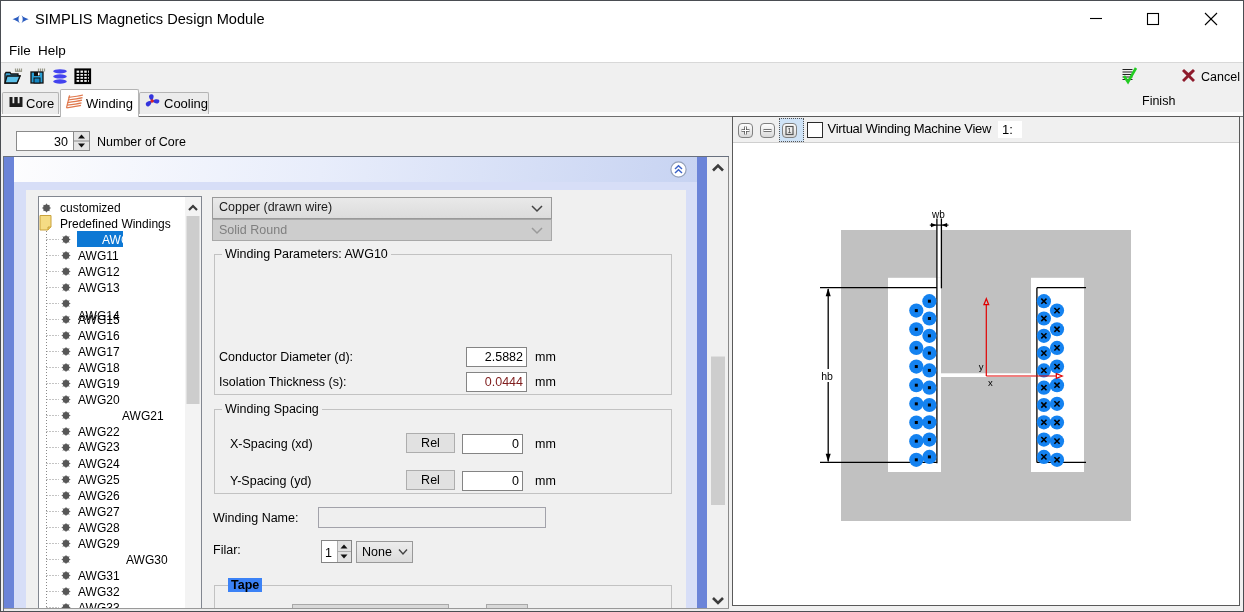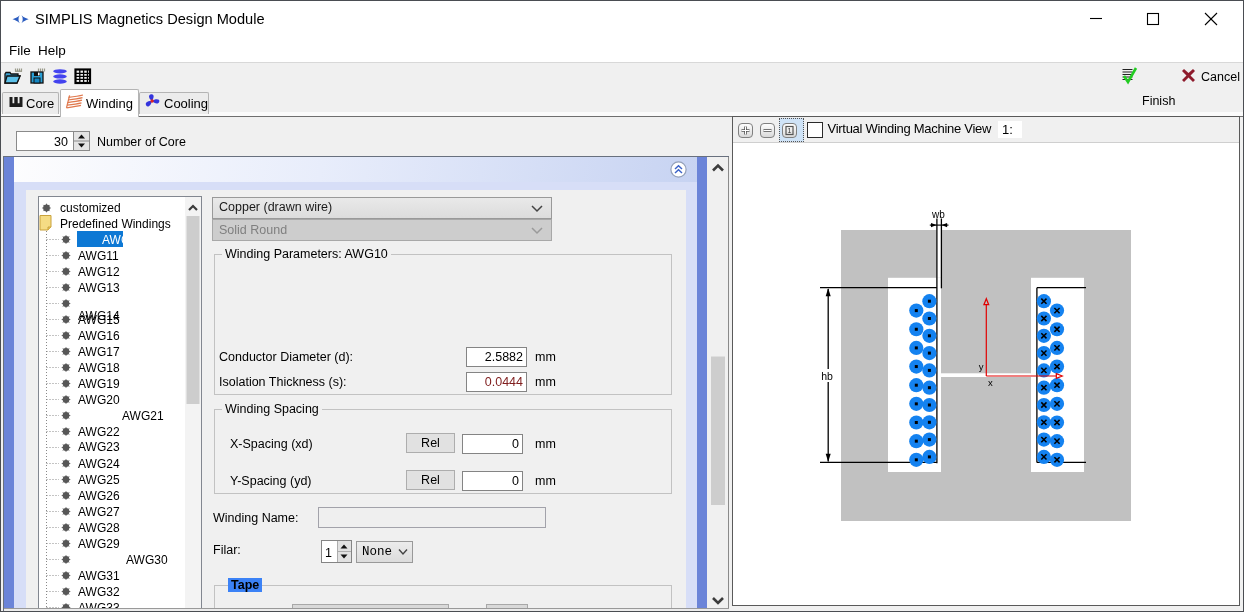--- a/index.html
+++ b/index.html
@@ -272,21 +272,21 @@
 <div class="t" style="left:213px;top:543px;font-size:12.5px;color:#000;">Filar:</div>
 <div class="a" style="left:321px;top:540px;width:31px;height:23px;background:#fff;border:1px solid #848484;box-sizing:border-box;"></div>
 <div class="t" style="left:325px;top:546px;font-size:12.5px;color:#000;">1</div>
 <div class="a" style="left:337px;top:541px;width:14px;height:21px;background:#e1e1e1;border-left:1px solid #adadad;box-sizing:border-box;"></div>
 <svg class="a" style="left:337px;top:541px" width="14" height="21" viewBox="0 0 14 21">
 <line x1="0" y1="10.5" x2="14" y2="10.5" stroke="#adadad"></line>
 <path d="M7 3.5 L10.5 7.5 L3.5 7.5 Z" fill="#111"></path>
 <path d="M7 17.5 L10.5 13.5 L3.5 13.5 Z" fill="#111"></path>
 </svg>
 <div class="a" style="left:356px;top:541px;width:57px;height:22px;background:linear-gradient(#ececec,#dcdcdc);border:1px solid #999;box-sizing:border-box;"></div>
-<div class="t" style="left:362px;top:545px;font-size:12.5px;color:#000;font-family:Liberation Mono, monospace;">None</div>
+<div class="t" style="left:362px;top:545px;font-size:12.5px;color:#000;">None</div>
 <svg class="a" style="left:397px;top:548px" width="12" height="8" viewBox="0 0 12 8">
     <path d="M2 1.5 L6 6 L10 1.5" fill="none" stroke="#444" stroke-width="1.4"></path>
   </svg>
 <div class="a" style="left:214px;top:585px;width:458px;height:27px;border:1px solid #c2c2c2;border-bottom:none;box-sizing:border-box;"></div>
 <div class="t" style="left:228px;top:578px;font-size:12.5px;color:#000;background:#3b82f6;padding:0 3px;font-weight:bold;">Tape</div>
 <div class="a" style="left:292px;top:604px;width:157px;height:8px;background:#d9d9d9;border:1px solid #a8a8a8;box-sizing:border-box;"></div>
 <div class="a" style="left:486px;top:604px;width:42px;height:8px;background:#d9d9d9;border:1px solid #a8a8a8;box-sizing:border-box;"></div>
 <div class="a" style="left:4px;top:608px;width:725px;height:4px;background:#ececec;border-top:1px solid #999;box-sizing:border-box;"></div>
 <div class="a" style="left:732px;top:116px;width:508px;height:490px;background:#fff;border:1px solid #5a5a5a;box-sizing:border-box;"></div>
 <div class="a" style="left:733px;top:117px;width:506px;height:26px;background:#f0f0f0;border-bottom:1px solid #cfcfcf;box-sizing:border-box;"></div>

